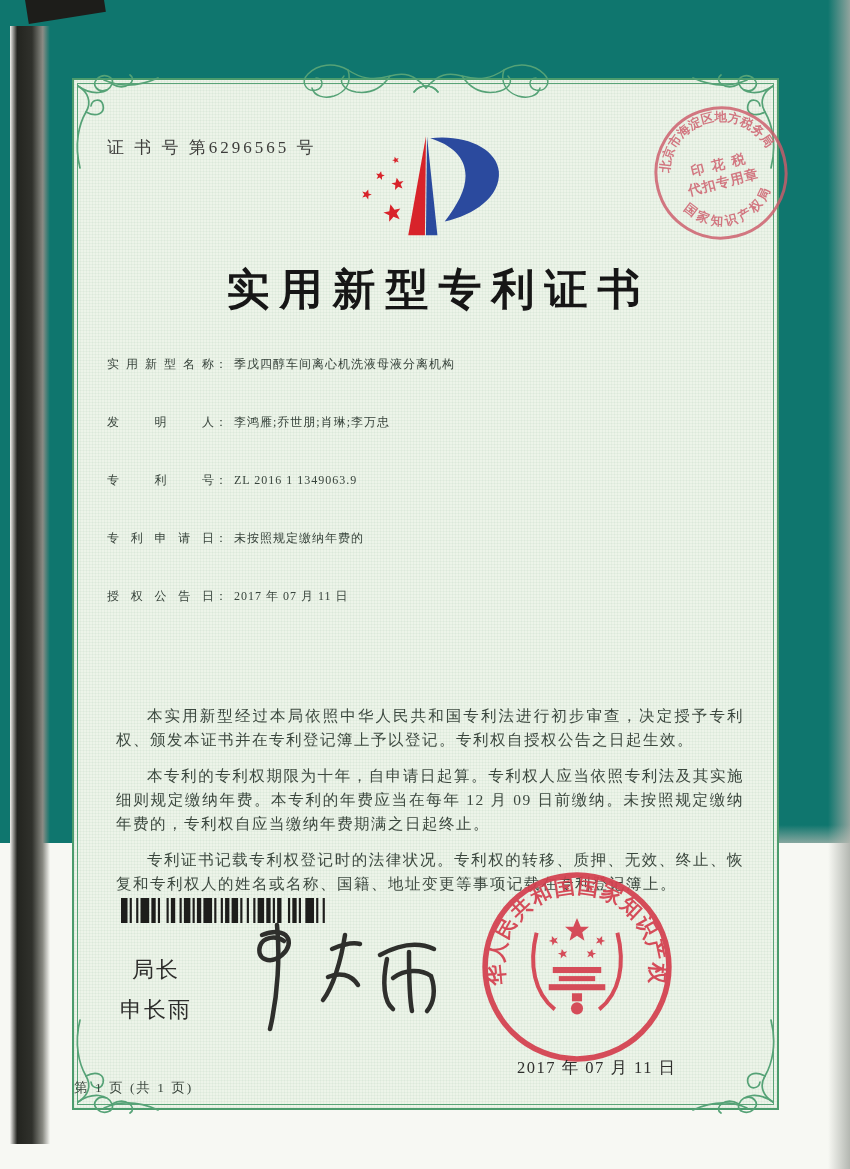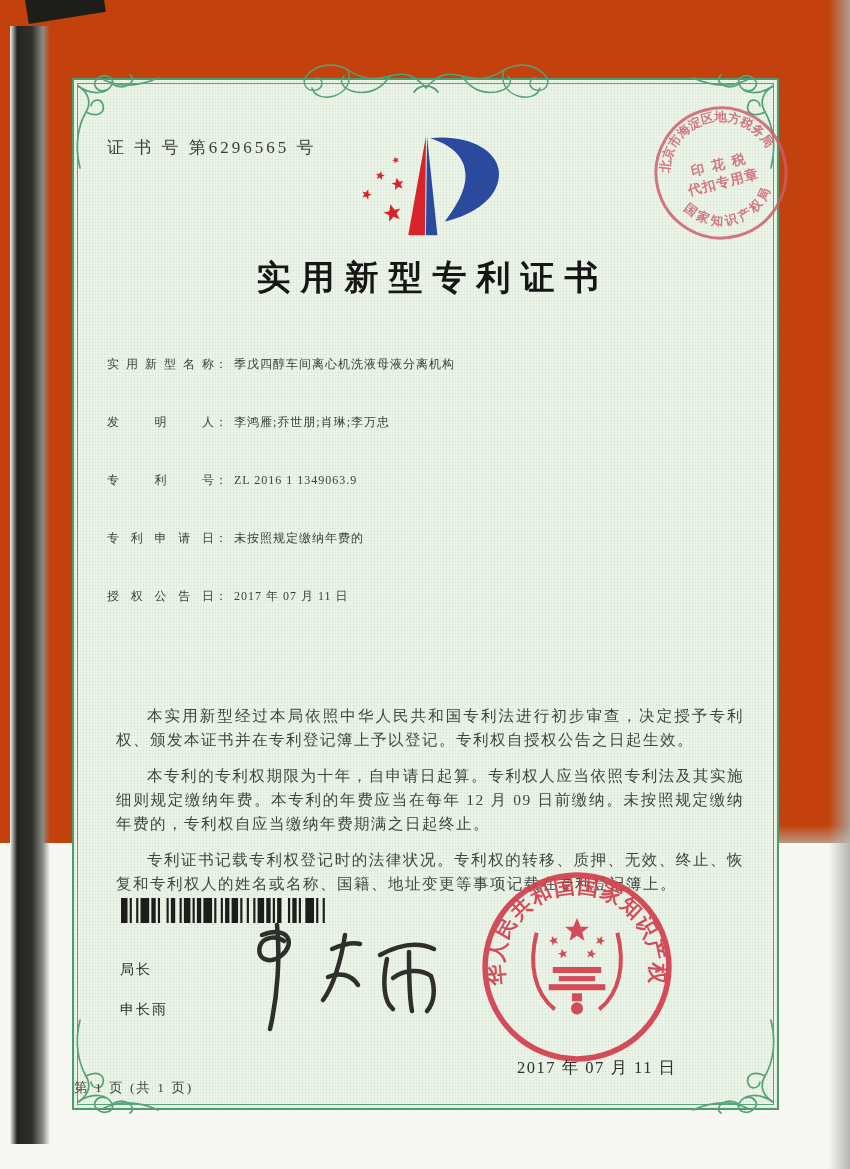--- a/index.html
+++ b/index.html
@@ -1,17 +1,17 @@
 <!DOCTYPE html>
 <html><head>
 <meta charset="utf-8">
 <style>
   html,body{margin:0;padding:0;width:850px;height:1169px;overflow:hidden;
     background:#f7f8f3;font-family:"Liberation Serif","DejaVu Serif",serif;}
-  .page{position:relative;width:850px;height:843px;background:#c2410c;}
+  .page{position:relative;width:850px;height:843px;background:#0f766e;}
   
   .spine{position:absolute;left:10px;top:26px;width:40px;height:1118px;
     background:linear-gradient(to right,#f2f2ee 0%,#23241f 18%,#30312c 55%,#8b8c85 82%,rgba(250,250,246,0) 100%);
     filter:blur(.4px);}
   .corner-mark{position:absolute;left:26px;top:-12px;width:78px;height:30px;background:#1d1d1a;
     transform:rotate(-9deg);}
   .right-shadow{position:absolute;right:0;top:0;width:22px;height:1169px;
     background:linear-gradient(to left,#a8aca6 0%,rgba(250,250,246,0) 100%);opacity:.85;}
   .bottom-shadow{position:absolute;right:0;bottom:0;width:60%;height:18px;
     background:linear-gradient(to top,#b9bcb4 0%,rgba(250,250,246,0) 100%);opacity:.7;}
@@ -25,31 +25,31 @@
     border:1px solid #5aa478;pointer-events:none;}
   .flourish{position:absolute;width:96px;height:96px;color:#55a276;}
   .fl-bl{left:-4px;bottom:-6px;}
   .fl-tl{left:-4px;top:-6px;transform:scaleY(-1);}
   .fl-br{right:-4px;bottom:-6px;transform:scaleX(-1);}
   .fl-tr{right:-4px;top:-6px;transform:scale(-1,-1);}
   .dragon{position:absolute;left:50%;top:-22px;transform:translateX(-50%);color:#55a276;}
   
   .cert-no{position:absolute;left:33px;top:56px;font-size:17px;letter-spacing:3px;color:#3d3d3b;}
   .logo{position:absolute;left:273px;top:52px;width:160px;height:125px;}
-  .title{position:absolute;left:0;width:100%;top:168px;margin:7px;text-align:center;
-    font-size:34px;font-weight:bold;letter-spacing:10px;color:#161616;}
+  .title{position:absolute;left:0;width:100%;top:168px;margin:13px;text-align:center;
+    font-size:43px;font-weight:bold;letter-spacing:10px;color:#161616;}
   .fields{position:absolute;left:33px;top:276px;font-size:12px;color:#37433b;letter-spacing:1px;}
   .field-row{height:22px;margin-bottom:36px;white-space:nowrap;}
   .field-label{display:inline-block;width:108px;text-align:justify;text-align-last:justify;}
   .field-colon{display:inline-block;margin-right:6px;}
   .body-text{position:absolute;left:30px;top:612px;width:652px;font-size:15.5px;
     line-height:1.55;letter-spacing:1.5px;color:#3c483f;text-align:justify;}
   .body-text p{margin:12px;text-indent:2em;}
   .barcode{position:absolute;left:47px;top:818px;width:206px;height:25px;}
-  .signer{position:absolute;left:46px;top:870px;font-size:14px;color:#2e2e2c;line-height:40px;letter-spacing:2px;}
+  .signer{position:absolute;left:46px;top:870px;font-size:22px;color:#2e2e2c;line-height:40px;letter-spacing:2px;text-align:center;}
   .signature{position:absolute;left:158px;top:833px;width:215px;height:130px;}
   .seal{position:absolute;left:402px;top:786px;width:202px;height:202px;opacity:.93;}
   .issue-date{position:absolute;left:443px;top:977px;font-size:16.5px;letter-spacing:1.5px;
     color:#2f2f2d;z-index:3;}
   .tax-stamp{position:absolute;left:572px;top:18px;width:150px;height:150px;
     transform:rotate(-14deg);opacity:.82;}
   .footer{position:absolute;left:0;width:calc(100% - 64px);top:999px;text-align:left;
     font-size:13.5px;letter-spacing:2px;color:#3c483f;}
   svg{display:block;}
 </style>

